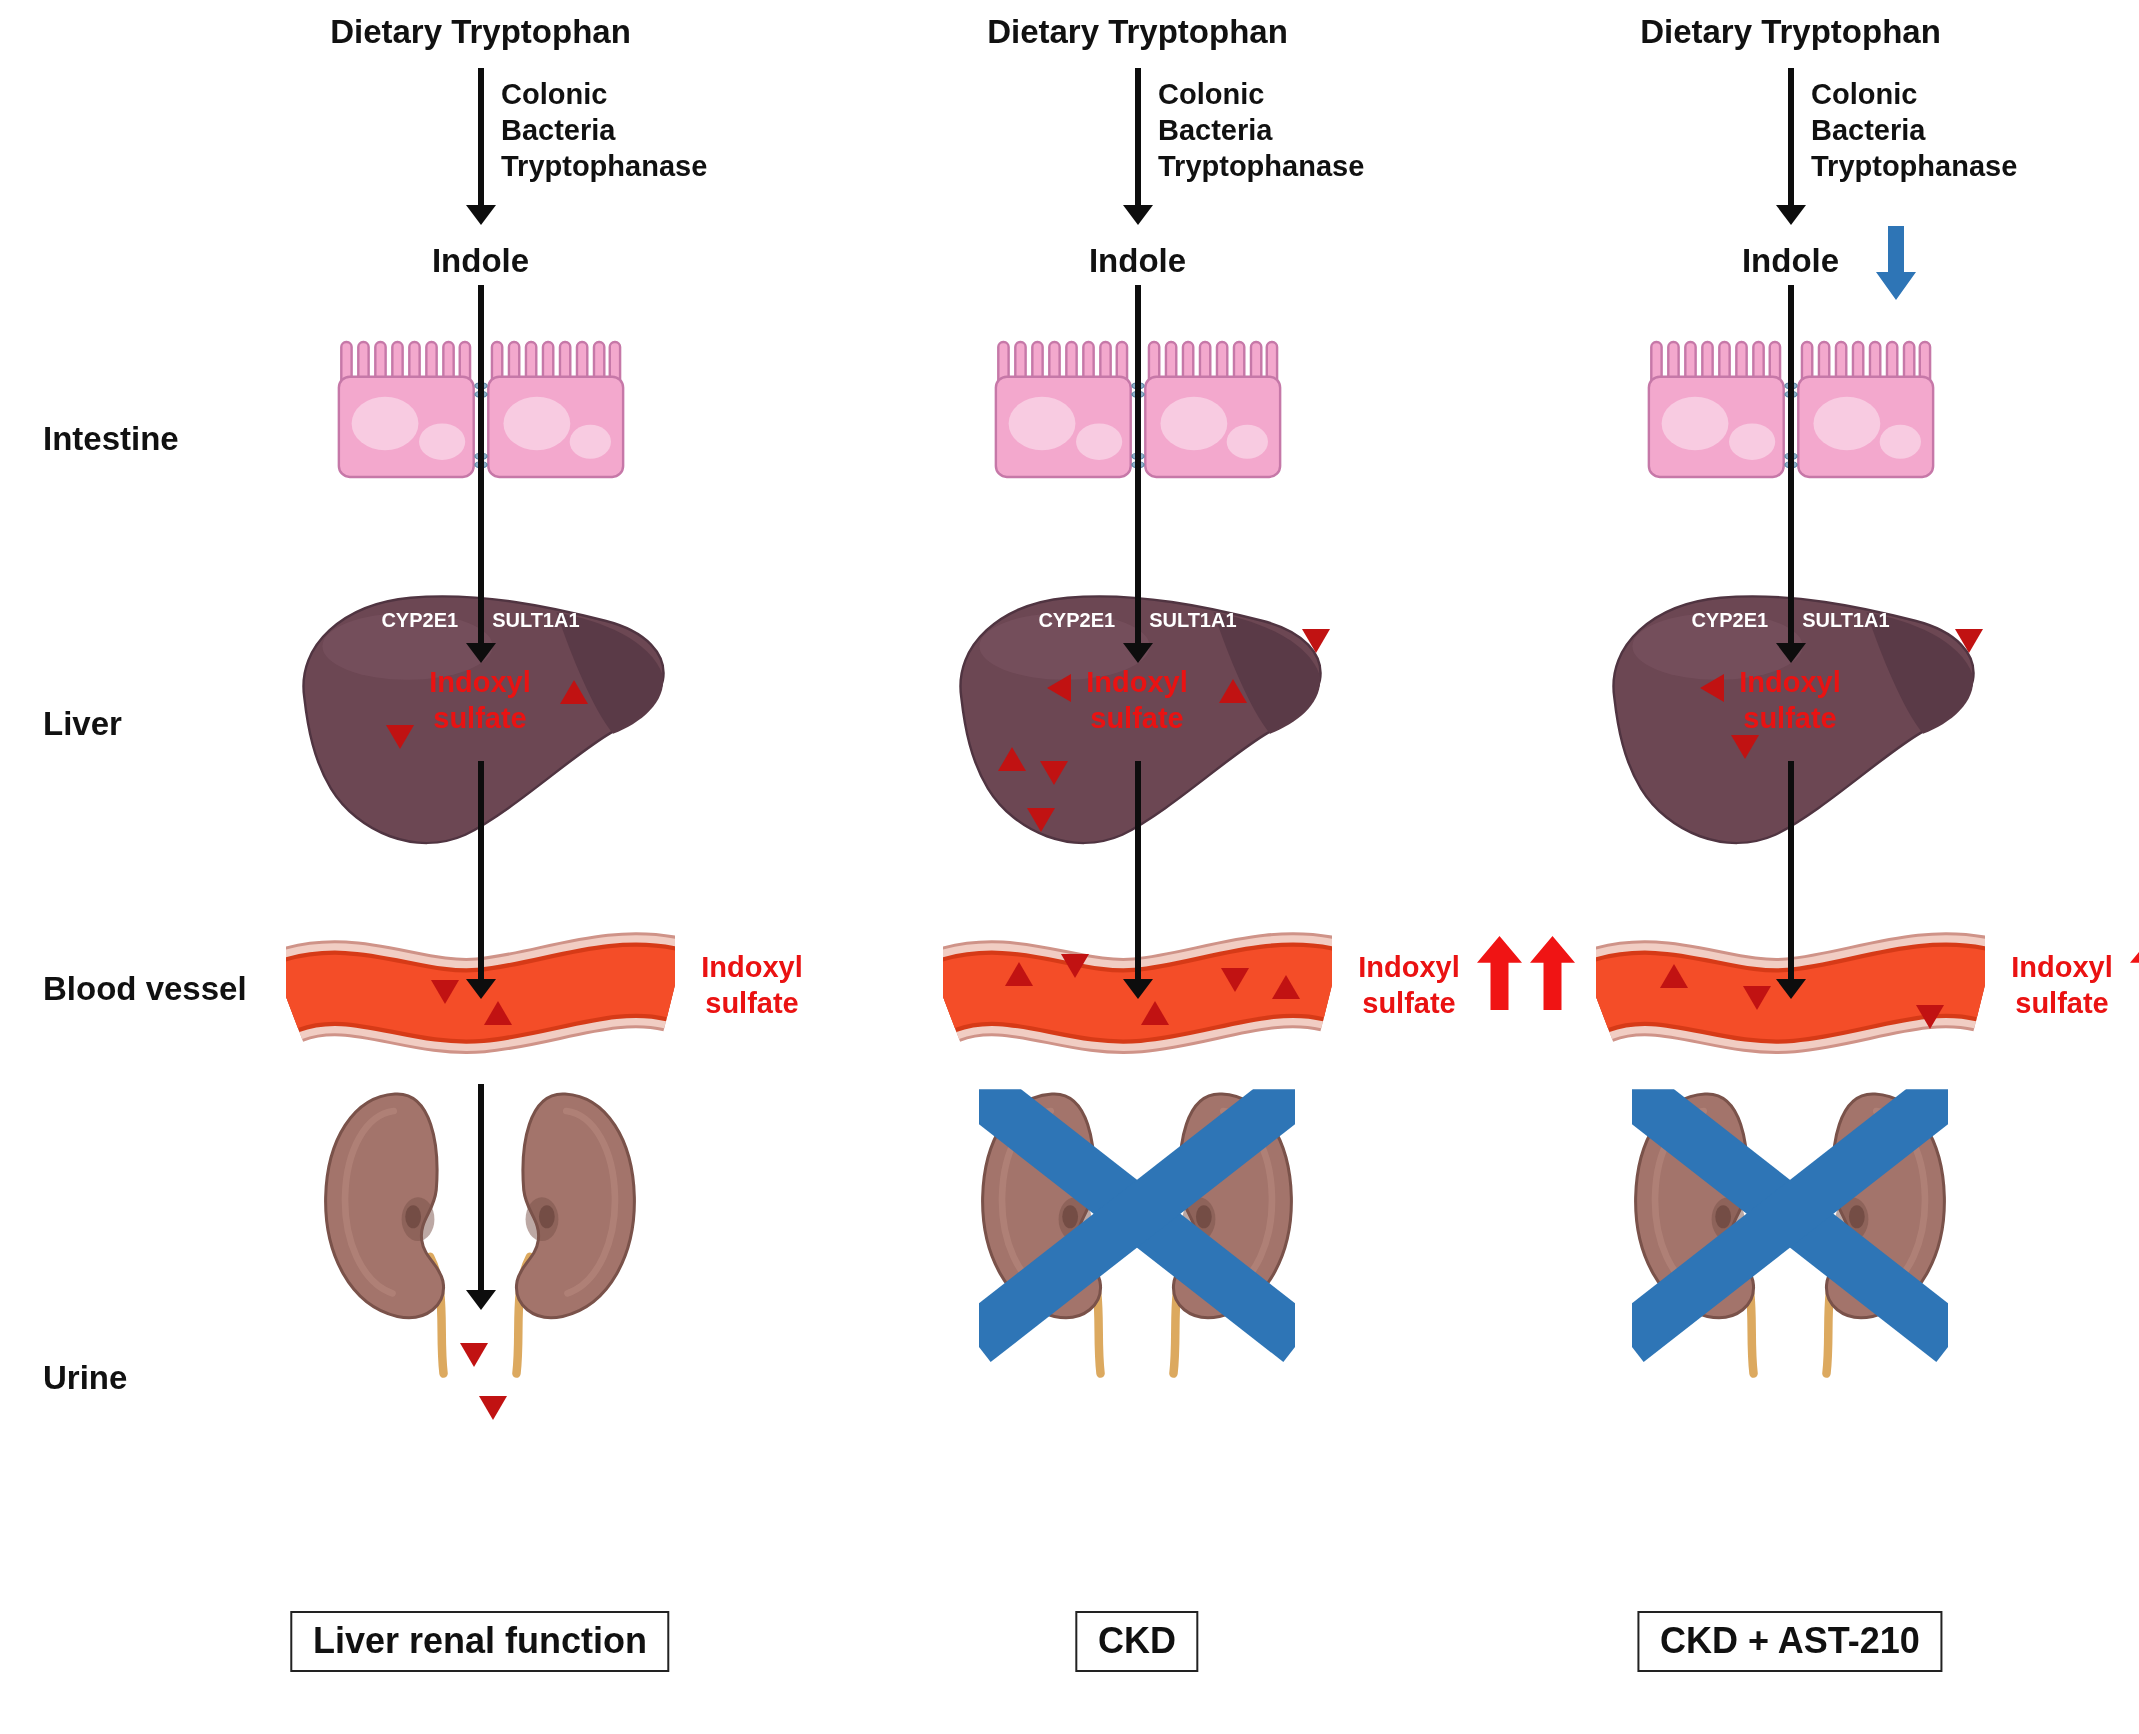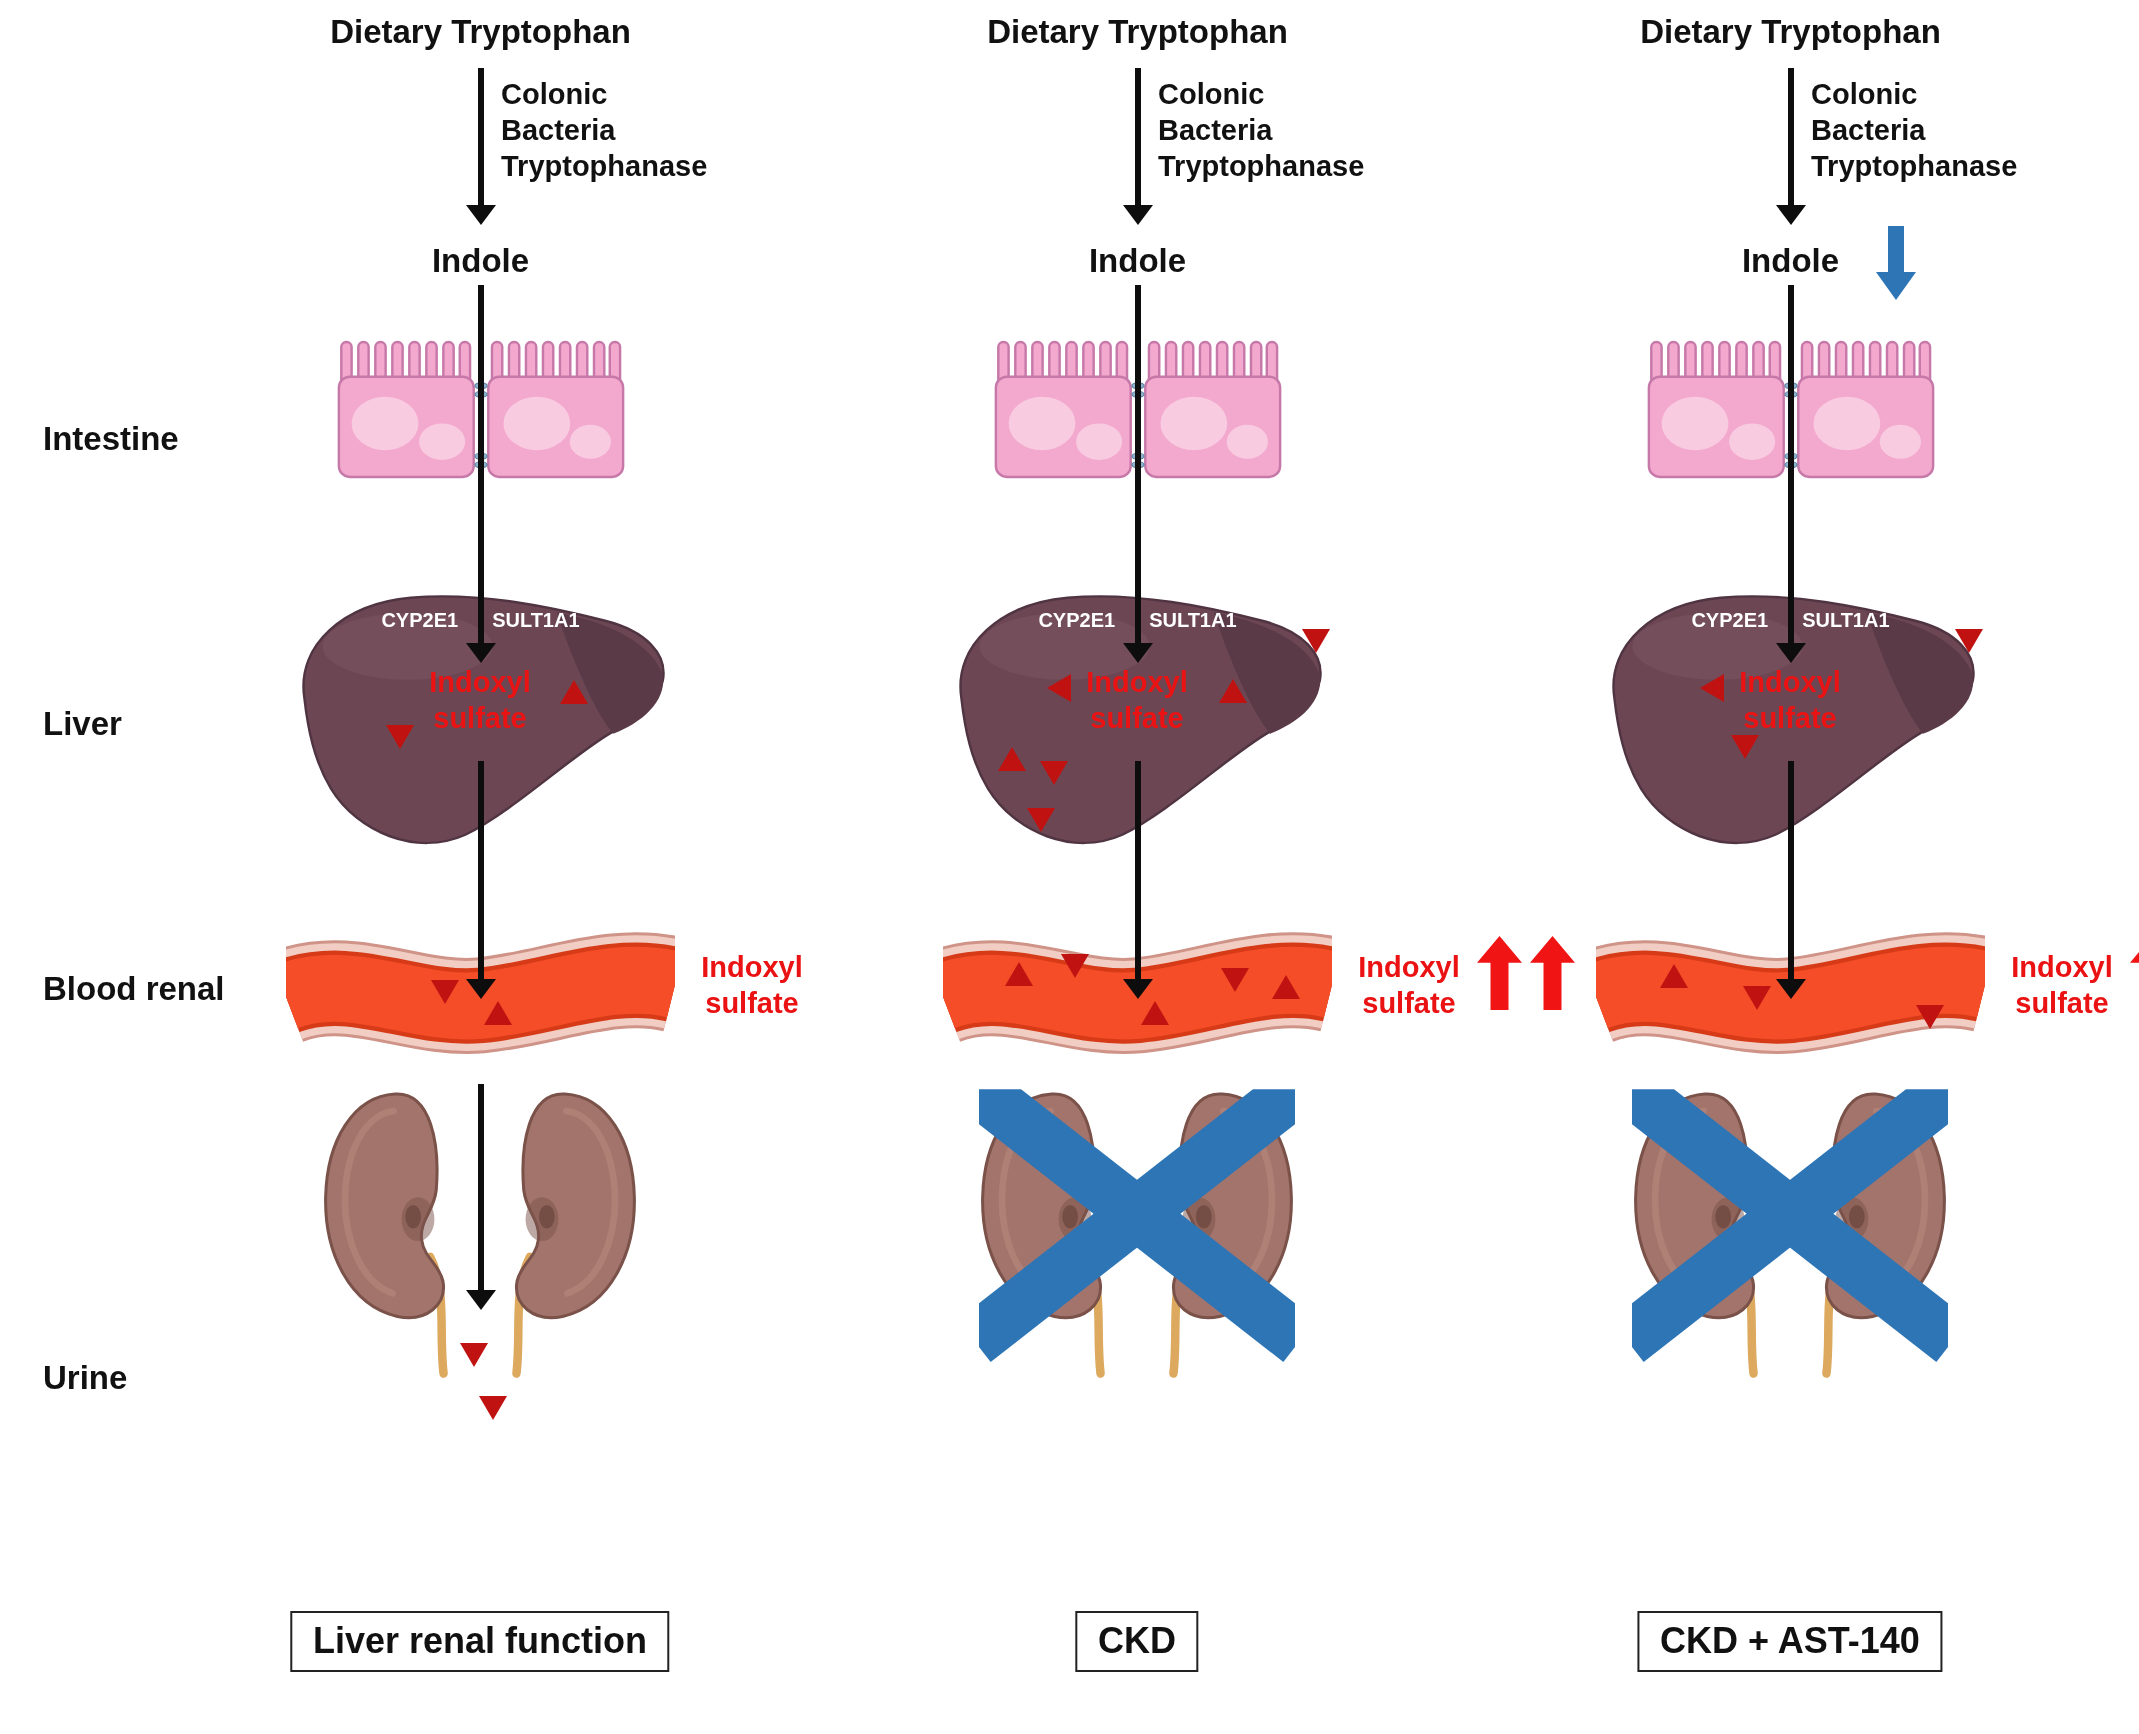--- a/index.html
+++ b/index.html
@@ -140,21 +140,21 @@
         <rect x="-80" y="161" width="680" height="88" transform="rotate(-38 260 205)"></rect>
       </g>
     </symbol>
   </defs>
 </svg>
 
 <div class="fig">
 
   <div class="row-label" style="top:420px">Intestine</div>
   <div class="row-label" style="top:705px">Liver</div>
-  <div class="row-label" style="top:970px">Blood renal</div>
+  <div class="row-label" style="top:970px">Blood vessel</div>
   <div class="row-label" style="top:1359px">Urine</div>
 
   <section class="col" style="left:146px">
     <div class="col-title">Dietary Tryptophan</div>
     <div class="arrow a1"></div>
     <div class="pathway">
       <span>Colonic</span>
       <span>Bacteria</span>
       <span>Tryptophanase</span>
     </div>
@@ -305,18 +305,18 @@
     <div class="up-arrow" style="left:674px;top:936px"></div>
 
     <svg class="organ kidneys" viewBox="0 0 520 480" width="316" height="292">
         <use href="#sym-kidneys"></use>
       </svg>
     <svg class="block-x" viewBox="0 0 520 480" width="316" height="292">
         <use href="#sym-blockx"></use>
       </svg>
 
     <div class="caption-box">
-      <span>CKD + AST-140</span>
+      <span>CKD + AST-210</span>
     </div>
   </section>
 
 </div>
 
 
 </body></html>

